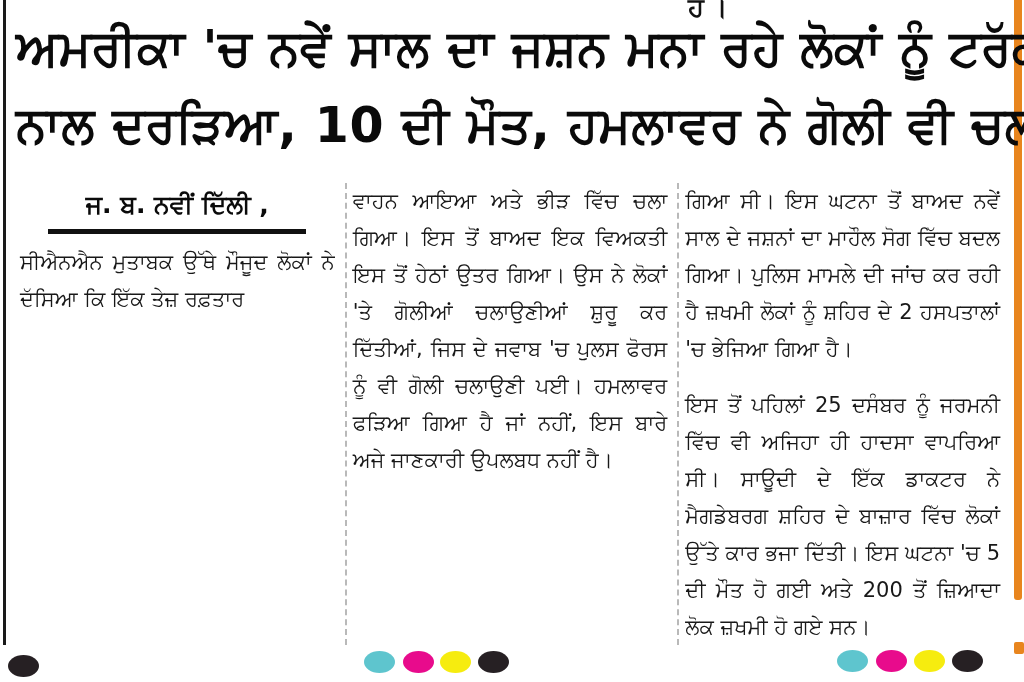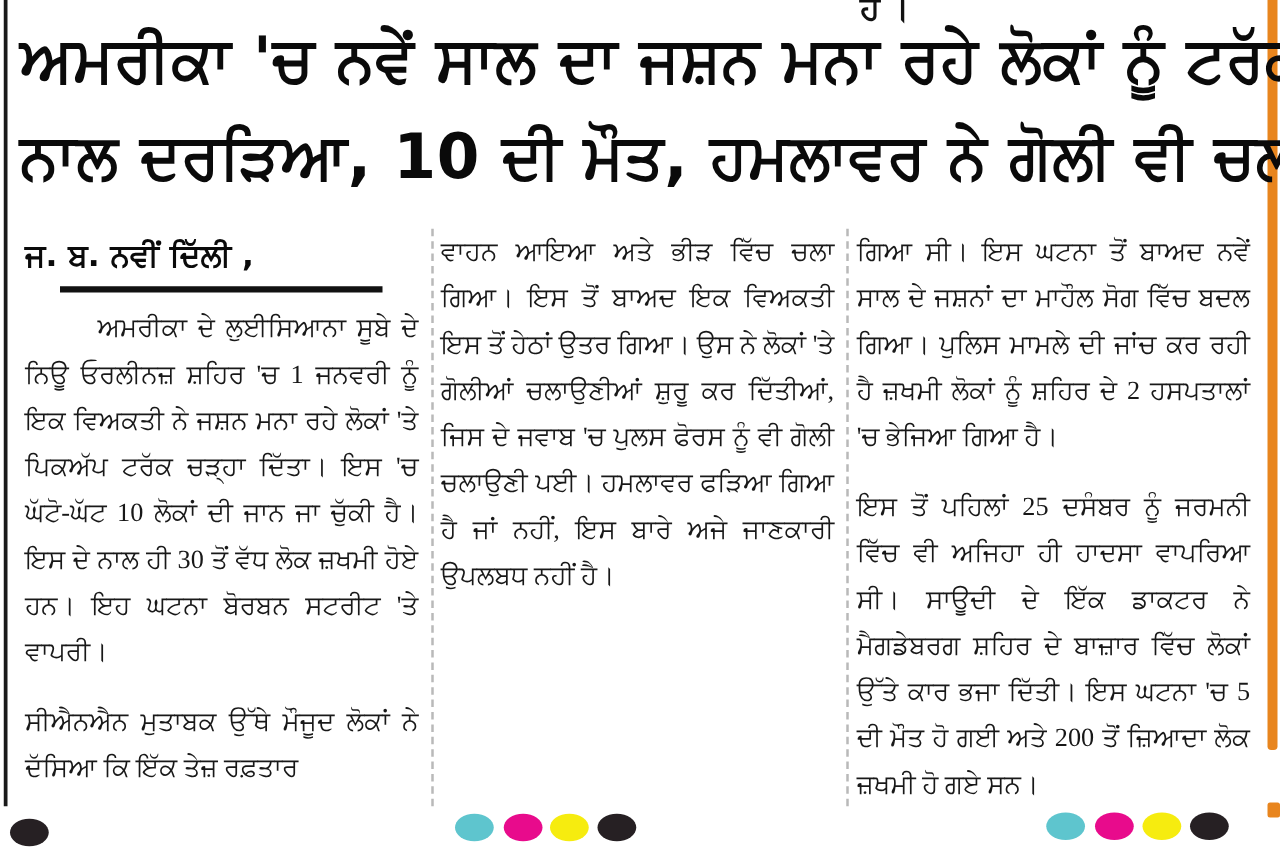--- a/index.html
+++ b/index.html
@@ -84,30 +84,29 @@
     font-size: 21px;
     line-height: 37px;
     text-align: justify;
     color: #181818;
   }
   .col + .col {
     border-left: 2px dashed #b9b9b9;
   }
   .col p {
     margin: 0 0 0 0;
-    font-family: Liberation Serif, serif;
   }
   .col p.indent-first {
     text-indent: 58px;
   }
   .col p + p {
     margin-top: 19px;
   }
   .byline {
-    text-align: left;
+    text-align: center;
     font-weight: 700;
     font-size: 25px;
     line-height: 36px;
     margin: 4px 0 0 0;
     color: #0a0a0a;
   }
   .byline-rule {
     border: none;
     border-top: 5px solid #111111;
     width: 82%;
@@ -138,21 +137,20 @@
     <span class="hl-line">ਨਾਲ ਦਰੜਿਆ, 10 ਦੀ ਮੌਤ, ਹਮਲਾਵਰ ਨੇ ਗੋਲੀ ਵੀ ਚਲਾਈ</span>
   </h1>
 
   <div class="columns">
 
     <div class="col">
       <div class="byline">
         <div>ਜ. ਬ. ਨਵੀਂ ਦਿੱਲੀ ,</div>
       </div>
       <hr class="byline-rule">
-      <p class="indent-first">ਅਮਰੀਕਾ ਦੇ ਲੁਈਸਿਆਨਾ ਸੂਬੇ ਦੇ ਨਿਊ ਓਰਲੀਨਜ਼ ਸ਼ਹਿਰ 'ਚ 1 ਜਨਵਰੀ ਨੂੰ ਇਕ ਵਿਅਕਤੀ ਨੇ ਜਸ਼ਨ ਮਨਾ ਰਹੇ ਲੋਕਾਂ 'ਤੇ ਪਿਕਅੱਪ ਟਰੱਕ ਚੜ੍ਹਾ ਦਿੱਤਾ। ਇਸ 'ਚ ਘੱਟੋ-ਘੱਟ 10 ਲੋਕਾਂ ਦੀ ਜਾਨ ਜਾ ਚੁੱਕੀ ਹੈ। ਇਸ ਦੇ ਨਾਲ ਹੀ 30 ਤੋਂ ਵੱਧ ਲੋਕ ਜ਼ਖਮੀ ਹੋਏ ਹਨ। ਇਹ ਘਟਨਾ ਬੋਰਬਨ ਸਟਰੀਟ 'ਤੇ ਵਾਪਰੀ।</p>
       <p>ਸੀਐਨਐਨ ਮੁਤਾਬਕ ਉੱਥੇ ਮੌਜੂਦ ਲੋਕਾਂ ਨੇ ਦੱਸਿਆ ਕਿ ਇੱਕ ਤੇਜ਼ ਰਫ਼ਤਾਰ</p>
     </div>
 
     <div class="col">
       <p>ਵਾਹਨ ਆਇਆ ਅਤੇ ਭੀੜ ਵਿੱਚ ਚਲਾ ਗਿਆ। ਇਸ ਤੋਂ ਬਾਅਦ ਇਕ ਵਿਅਕਤੀ ਇਸ ਤੋਂ ਹੇਠਾਂ ਉਤਰ ਗਿਆ। ਉਸ ਨੇ ਲੋਕਾਂ 'ਤੇ ਗੋਲੀਆਂ ਚਲਾਉਣੀਆਂ ਸ਼ੁਰੂ ਕਰ ਦਿੱਤੀਆਂ, ਜਿਸ ਦੇ ਜਵਾਬ 'ਚ ਪੁਲਸ ਫੋਰਸ ਨੂੰ ਵੀ ਗੋਲੀ ਚਲਾਉਣੀ ਪਈ। ਹਮਲਾਵਰ ਫੜਿਆ ਗਿਆ ਹੈ ਜਾਂ ਨਹੀਂ, ਇਸ ਬਾਰੇ ਅਜੇ ਜਾਣਕਾਰੀ ਉਪਲਬਧ ਨਹੀਂ ਹੈ।</p>
     </div>
 
     <div class="col">
       <p>ਗਿਆ ਸੀ। ਇਸ ਘਟਨਾ ਤੋਂ ਬਾਅਦ ਨਵੇਂ ਸਾਲ ਦੇ ਜਸ਼ਨਾਂ ਦਾ ਮਾਹੌਲ ਸੋਗ ਵਿੱਚ ਬਦਲ ਗਿਆ। ਪੁਲਿਸ ਮਾਮਲੇ ਦੀ ਜਾਂਚ ਕਰ ਰਹੀ ਹੈ ਜ਼ਖਮੀ ਲੋਕਾਂ ਨੂੰ ਸ਼ਹਿਰ ਦੇ 2 ਹਸਪਤਾਲਾਂ 'ਚ ਭੇਜਿਆ ਗਿਆ ਹੈ।</p>
       <p>ਇਸ ਤੋਂ ਪਹਿਲਾਂ 25 ਦਸੰਬਰ ਨੂੰ ਜਰਮਨੀ ਵਿੱਚ ਵੀ ਅਜਿਹਾ ਹੀ ਹਾਦਸਾ ਵਾਪਰਿਆ ਸੀ। ਸਾਊਦੀ ਦੇ ਇੱਕ ਡਾਕਟਰ ਨੇ ਮੈਗਡੇਬਰਗ ਸ਼ਹਿਰ ਦੇ ਬਾਜ਼ਾਰ ਵਿੱਚ ਲੋਕਾਂ ਉੱਤੇ ਕਾਰ ਭਜਾ ਦਿੱਤੀ। ਇਸ ਘਟਨਾ 'ਚ 5 ਦੀ ਮੌਤ ਹੋ ਗਈ ਅਤੇ 200 ਤੋਂ ਜ਼ਿਆਦਾ ਲੋਕ ਜ਼ਖਮੀ ਹੋ ਗਏ ਸਨ।</p>

